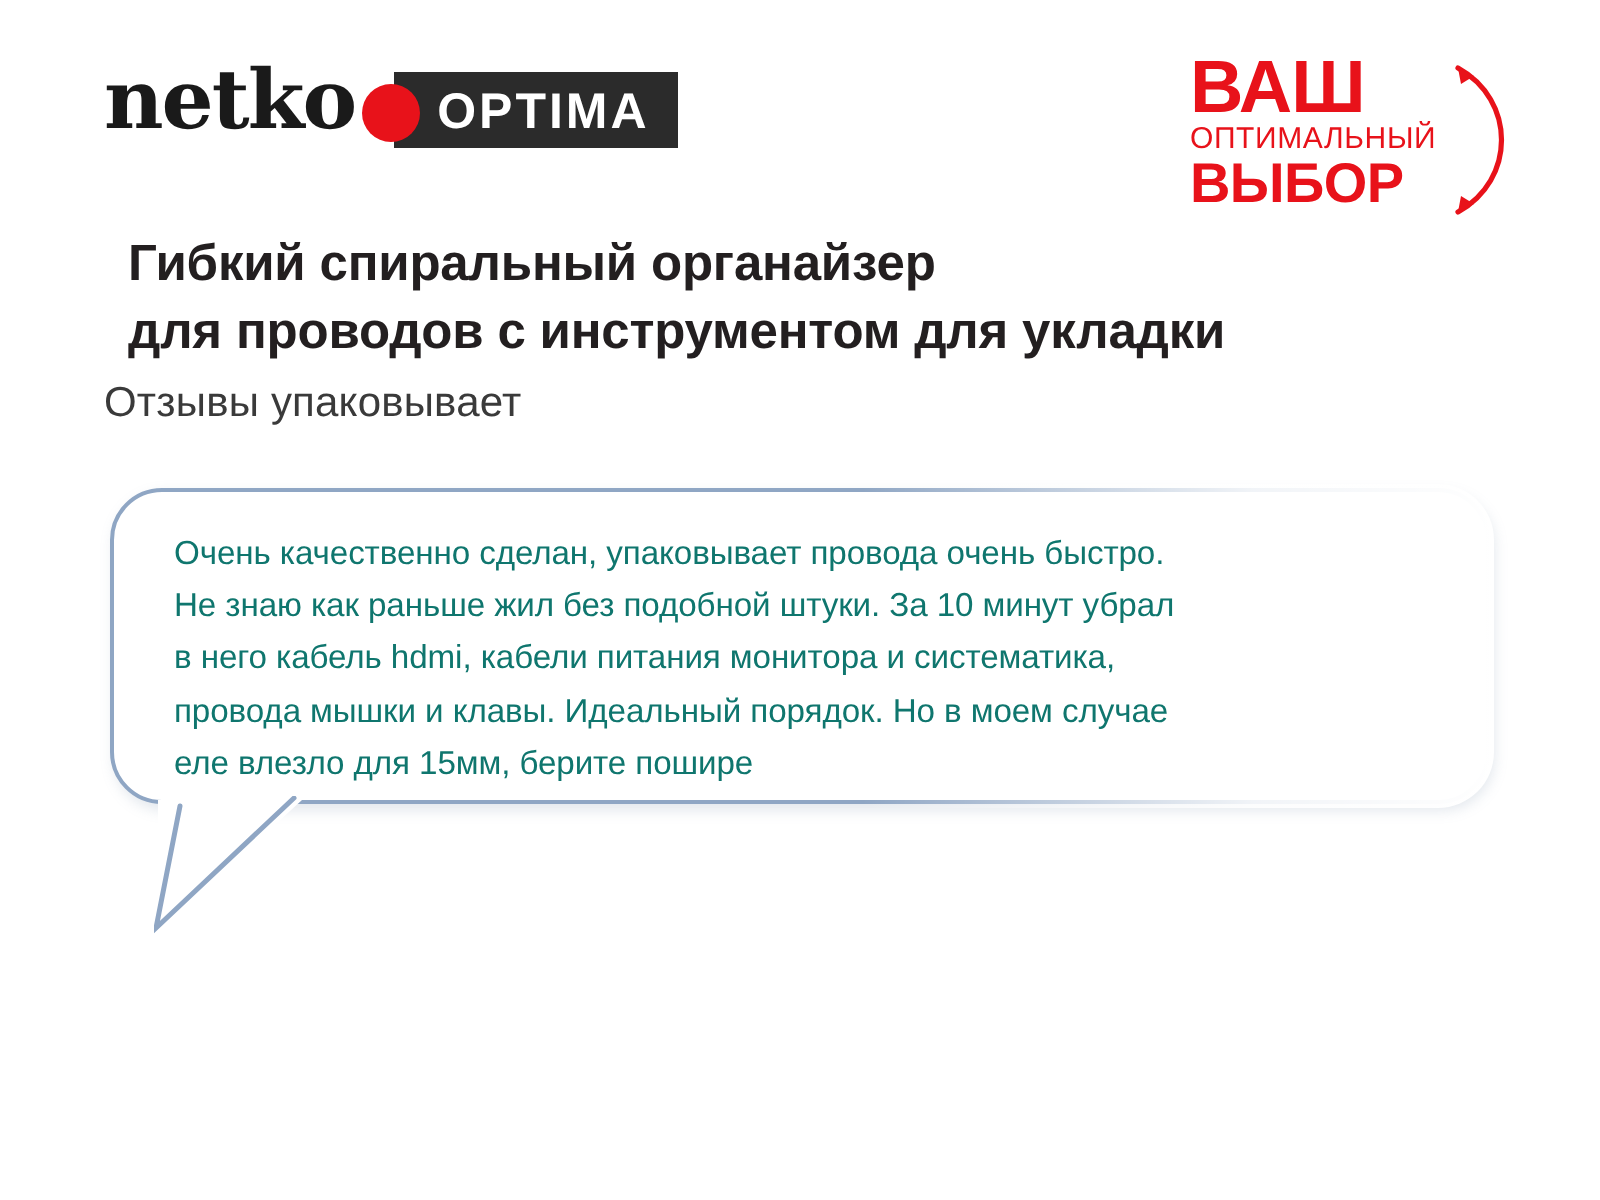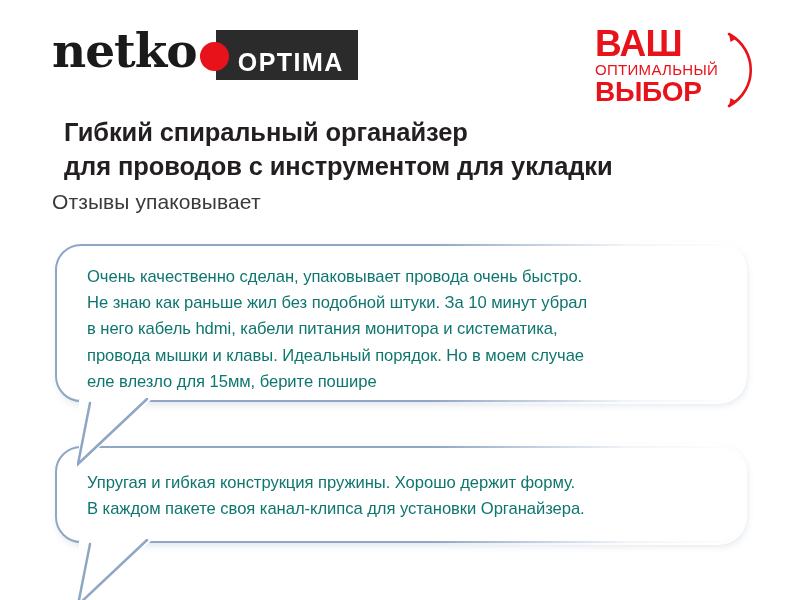--- a/index.html
+++ b/index.html
@@ -29,21 +29,21 @@
     position: absolute;
     left: 52px;
     top: 27px;
     display: flex;
     align-items: center;
     height: 50px;
   }
   .logo-netko {
     font-family: "DejaVu Serif", serif;
     font-weight: bold;
-    font-size: 47px;
+    font-size: 41px;
     letter-spacing: -1px;
     color: #1a1a1a;
     line-height: 1;
     display: block;
     transform: translateY(-2px);
   }
   .logo-dot {
     width: 29px;
     height: 29px;
     border-radius: 50%;
@@ -55,21 +55,21 @@
     z-index: 3;
     transform: translateY(4px);
   }
   .logo-optima {
     background: #2b2b2b;
     color: #ffffff;
     font-family: "Liberation Sans", sans-serif;
     font-weight: bold;
     font-size: 25px;
     letter-spacing: 1.5px;
-    padding: 20px 14px 5px 22px;
+    padding: 8px 14px 5px 22px;
     line-height: 1;
     display: block;
     transform: translateY(3px);
   }
 
   
   .choice-badge {
     position: absolute;
     right: 32px;
     top: 26px;
@@ -233,24 +233,14 @@
 в него кабель hdmi, кабели питания монитора и систематика,
 провода мышки и клавы. Идеальный порядок. Но в моем случае
 еле влезло для 15мм, берите пошире</div>
     </div>
     <svg class="tail" width="82" height="76" viewBox="0 0 82 76" aria-hidden="true">
       <path d="M2 2 L74 2 L2 68 Z" fill="#ffffff" stroke="none"></path>
       <path d="M70 1 L1 66 L13 5" fill="none" stroke="#8fa6c4" stroke-width="2.5" stroke-linejoin="miter" stroke-linecap="round"></path>
     </svg>
   </div>
 
-  <div class="bubble-wrap" id="bubble-2">
-    <div class="bubble">
-      <div class="bubble-text">Упругая и гибкая конструкция пружины. Хорошо держит форму.
-В каждом пакете своя канал-клипса для установки Органайзера.</div>
-    </div>
-    <svg class="tail" width="82" height="76" viewBox="0 0 82 76" aria-hidden="true">
-      <path d="M2 2 L74 2 L2 68 Z" fill="#ffffff" stroke="none"></path>
-      <path d="M70 1 L1 66 L13 5" fill="none" stroke="#8fa6c4" stroke-width="2.5" stroke-linejoin="miter" stroke-linecap="round"></path>
-    </svg>
-  </div>
 
 </div>
 
 </body></html>

